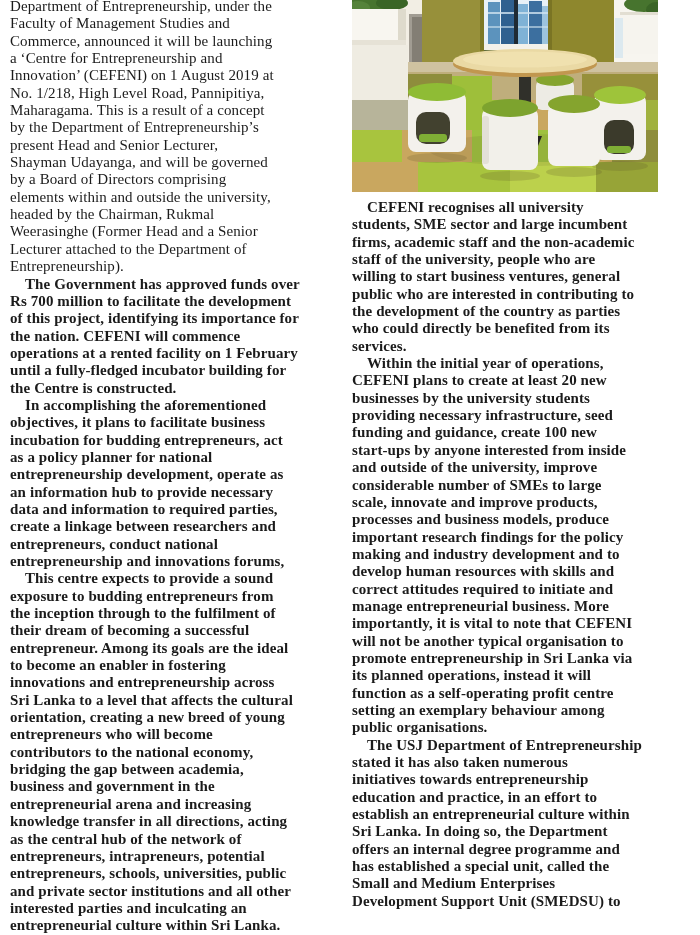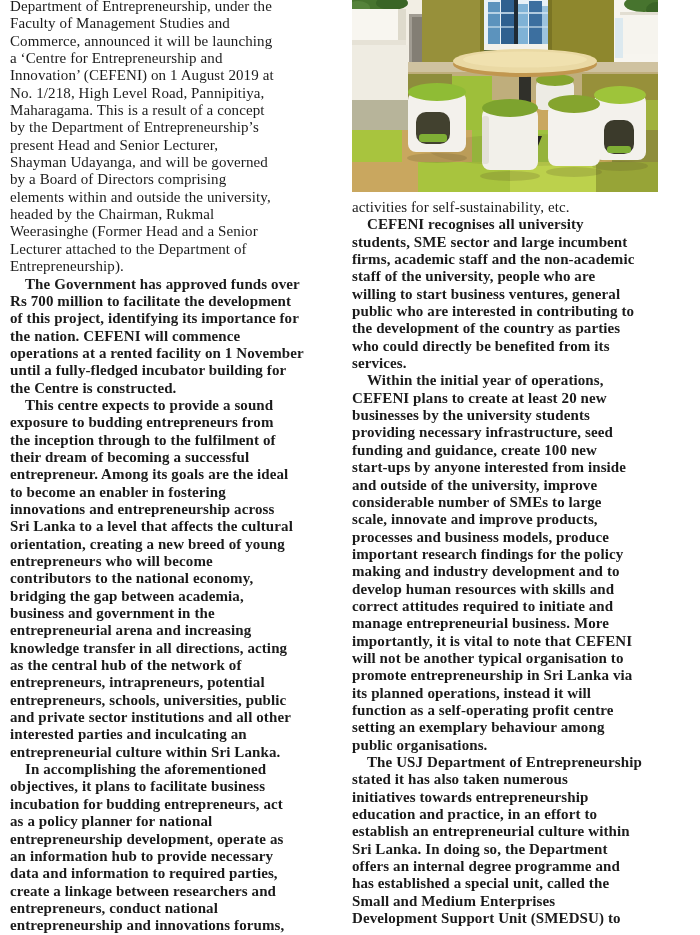--- a/index.html
+++ b/index.html
@@ -53,23 +53,33 @@
 by a Board of Directors comprising
 elements within and outside the university,
 headed by the Chairman, Rukmal
 Weerasinghe (Former Head and a Senior
 Lecturer attached to the Department of
 Entrepreneurship).</p>
     <p class="para indent">The Government has approved funds over
 Rs 700 million to facilitate the development
 of this project, identifying its importance for
 the nation. CEFENI will commence
-operations at a rented facility on 1 November
+operations at a rented facility on 1 February
 until a fully-fledged incubator building for
 the Centre is constructed.</p>
+    <p class="para indent">In accomplishing the aforementioned
+objectives, it plans to facilitate business
+incubation for budding entrepreneurs, act
+as a policy planner for national
+entrepreneurship development, operate as
+an information hub to provide necessary
+data and information to required parties,
+create a linkage between researchers and
+entrepreneurs, conduct national
+entrepreneurship and innovations forums,</p>
     <p class="para indent">This centre expects to provide a sound
 exposure to budding entrepreneurs from
 the inception through to the fulfilment of
 their dream of becoming a successful
 entrepreneur. Among its goals are the ideal
 to become an enabler in fostering
 innovations and entrepreneurship across
 Sri Lanka to a level that affects the cultural
 orientation, creating a new breed of young
 entrepreneurs who will become
@@ -77,30 +87,20 @@
 bridging the gap between academia,
 business and government in the
 entrepreneurial arena and increasing
 knowledge transfer in all directions, acting
 as the central hub of the network of
 entrepreneurs, intrapreneurs, potential
 entrepreneurs, schools, universities, public
 and private sector institutions and all other
 interested parties and inculcating an
 entrepreneurial culture within Sri Lanka.</p>
-    <p class="para indent">In accomplishing the aforementioned
-objectives, it plans to facilitate business
-incubation for budding entrepreneurs, act
-as a policy planner for national
-entrepreneurship development, operate as
-an information hub to provide necessary
-data and information to required parties,
-create a linkage between researchers and
-entrepreneurs, conduct national
-entrepreneurship and innovations forums,</p>
   </div>
 
   <div class="photo" role="img" aria-label="Office breakout space: round wooden table on a dark pedestal surrounded by white cylindrical stools with green cushioned tops (some with side cut-outs), olive-green partition screens, a centre window with a blue city view, white planters with greenery, and green-and-tan checkered carpet tiles.">
     <svg width="306" height="192" viewBox="0 0 306 192" xmlns="http://www.w3.org/2000/svg">
 
       <g>
         <rect x="0" y="0" width="306" height="192" fill="#f2eee4"></rect>
         <rect x="262" y="0" width="44" height="70" fill="#f7f5ef"></rect>
 
         <ellipse cx="18" cy="5" rx="24" ry="9" fill="#47742e"></ellipse>
@@ -198,21 +198,20 @@
 
         <ellipse cx="158" cy="176" rx="30" ry="5" fill="rgba(90,80,40,0.2)"></ellipse>
         <rect x="130" y="108" width="56" height="62" rx="8" fill="#f2f0ea"></rect>
         <ellipse cx="158" cy="108" rx="28" ry="9" fill="#7da32e"></ellipse>
         <rect x="130" y="116" width="7" height="48" rx="3" fill="#e3e0d7"></rect>
       </g>
     </svg>
   </div>
 
   <div class="col col-right">
-    <p class="para">activities for self-sustainability, etc.</p>
     <p class="para indent">CEFENI recognises all university
 students, SME sector and large incumbent
 firms, academic staff and the non-academic
 staff of the university, people who are
 willing to start business ventures, general
 public who are interested in contributing to
 the development of the country as parties
 who could directly be benefited from its
 services.</p>
     <p class="para indent">Within the initial year of operations,

